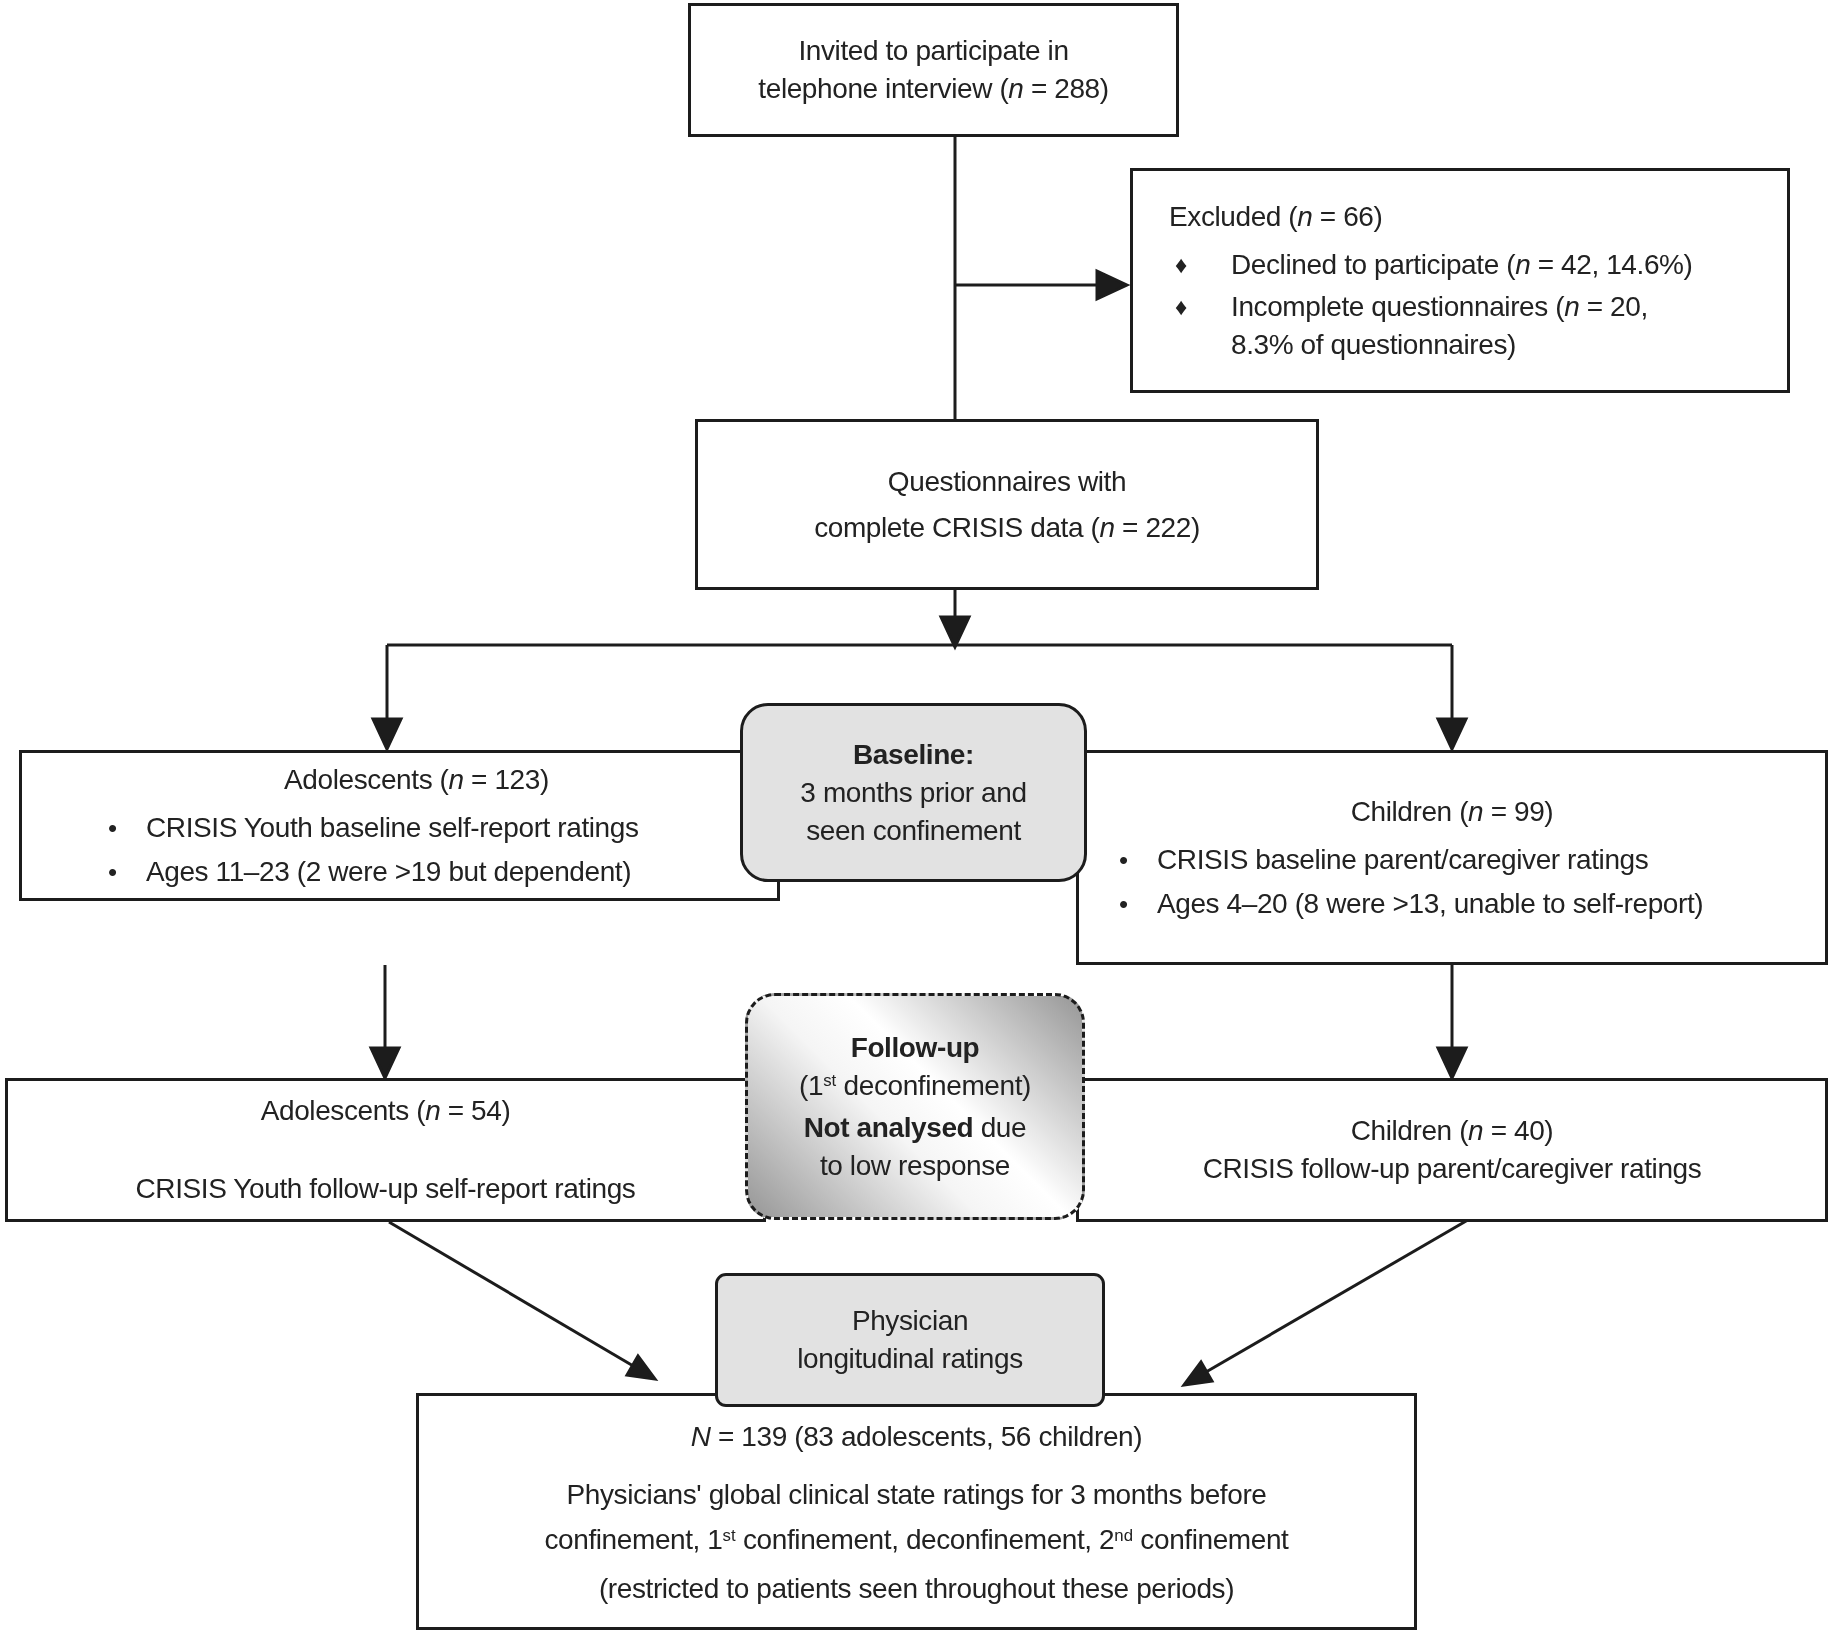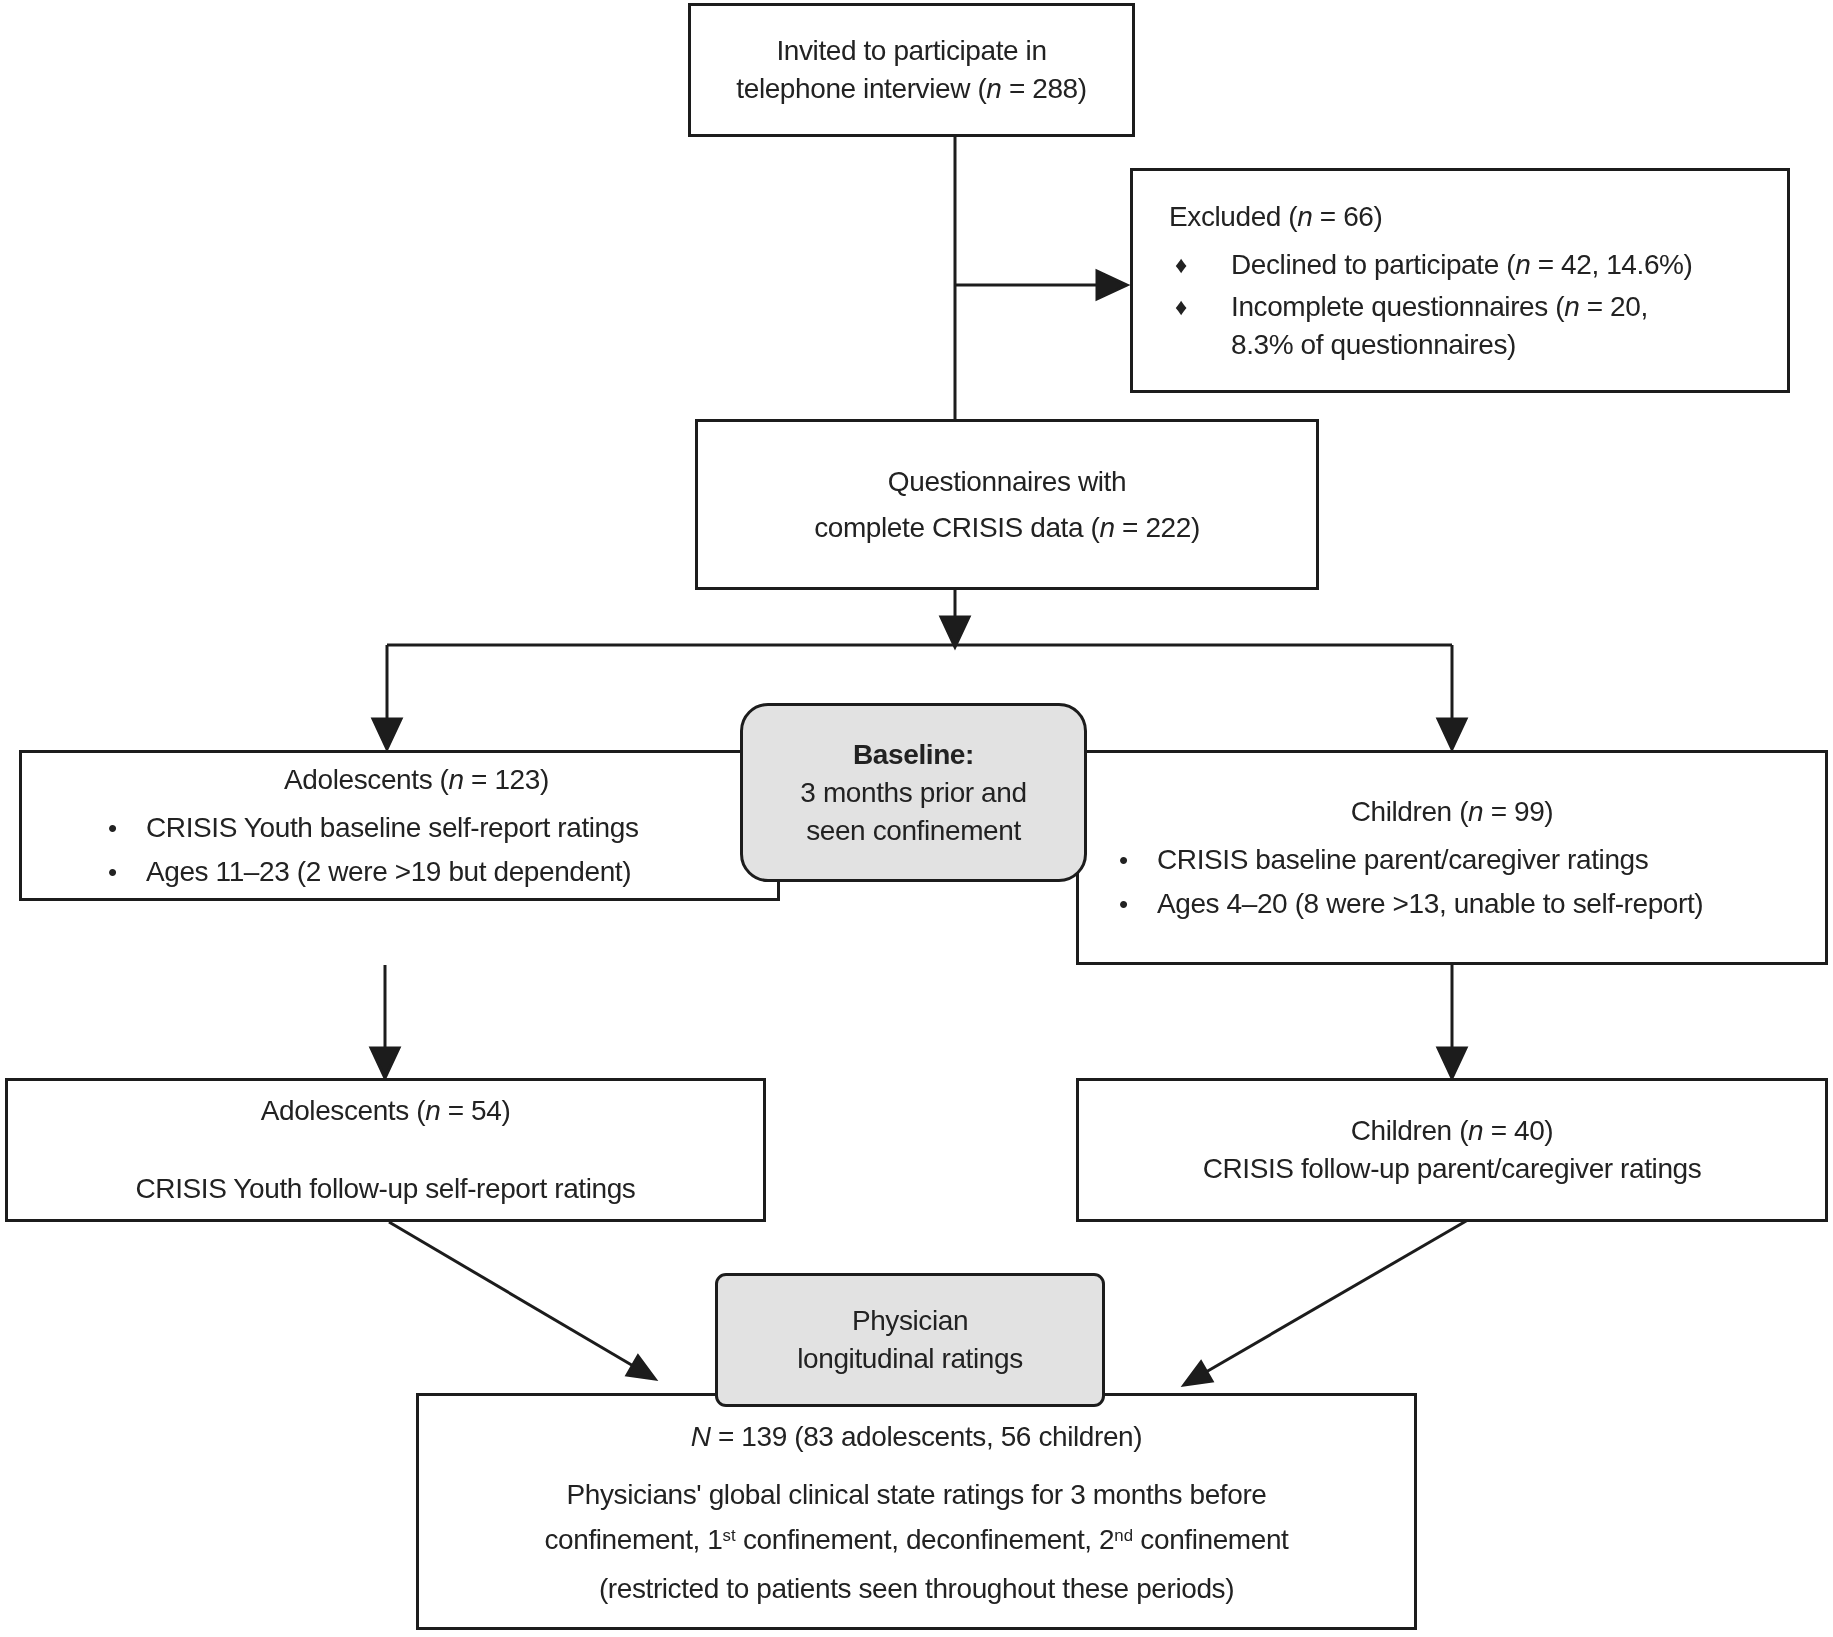--- a/index.html
+++ b/index.html
@@ -87,21 +87,21 @@
       <polygon points="385,1078 371,1048 399,1048"></polygon>
       <line x1="1452" y1="965" x2="1452" y2="1051"></line>
       <polygon points="1452,1078 1438,1048 1466,1048"></polygon>
       <line x1="389" y1="1222" x2="635" y2="1367"></line>
       <polygon points="655,1379 627,1375 638,1356"></polygon>
       <line x1="1473" y1="1217" x2="1206" y2="1372"></line>
       <polygon points="1184,1385 1201,1362 1212,1381"></polygon>
     </g>
   </svg>
 
-  <div class="box" style="left:688px; top:3px; width:447px; height:134px;">
+  <div class="box" style="left:688px; top:3px; width:491px; height:134px;">
     <div>Invited to participate in</div>
     <div><span>telephone interview (</span><span class="it">n</span><span> = 288)</span></div>
   </div>
 
   <div class="box left-align" style="left:1130px; top:168px; width:660px; height:225px;padding-left:8px;">
     <div class="ex-title"><span>Excluded (</span><span class="it">n</span><span> = 66)</span></div>
     <div class="ex-item">
       <span class="diamond">♦</span>
       <span class="ex-text"><span>Declined to participate (</span><span class="it">n</span><span> = 42, 14.6%)</span></span>
     </div>
@@ -150,20 +150,26 @@
   <div class="box" style="left:5px; top:1078px; width:761px; height:144px;gap:40px;">
     <div><span>Adolescents (</span><span class="it">n</span><span> = 54)</span></div>
     <div>CRISIS Youth follow-up self-report ratings</div>
   </div>
 
   <div class="box" style="left:1076px; top:1078px; width:752px; height:144px;">
     <div><span>Children (</span><span class="it">n</span><span> = 40)</span></div>
     <div>CRISIS follow-up parent/caregiver ratings</div>
   </div>
 
+  <div class="box dashed" style="left:745px; top:993px; width:340px; height:227px;">
+    <div class="bold">Follow-up</div>
+    <div><span>(1</span><span class="sup">st</span><span> deconfinement)</span></div>
+    <div><span class="bold">Not analysed</span><span> due</span></div>
+    <div>to low response</div>
+  </div>
 
   <div class="box rounded" style="left:715px; top:1273px; width:390px; height:134px;border-radius:11px;">
     <div>Physician</div>
     <div>longitudinal ratings</div>
   </div>
 
   <div class="box" style="left:416px; top:1393px; width:1001px; height:237px; justify-content:flex-start; padding-top:22px;">
     <div class="final-title"><span class="it">N</span><span> = 139 (83 adolescents, 56 children)</span></div>
     <div class="final-par">
       <span>Physicians' global clinical state ratings for 3 months before</span><br>

